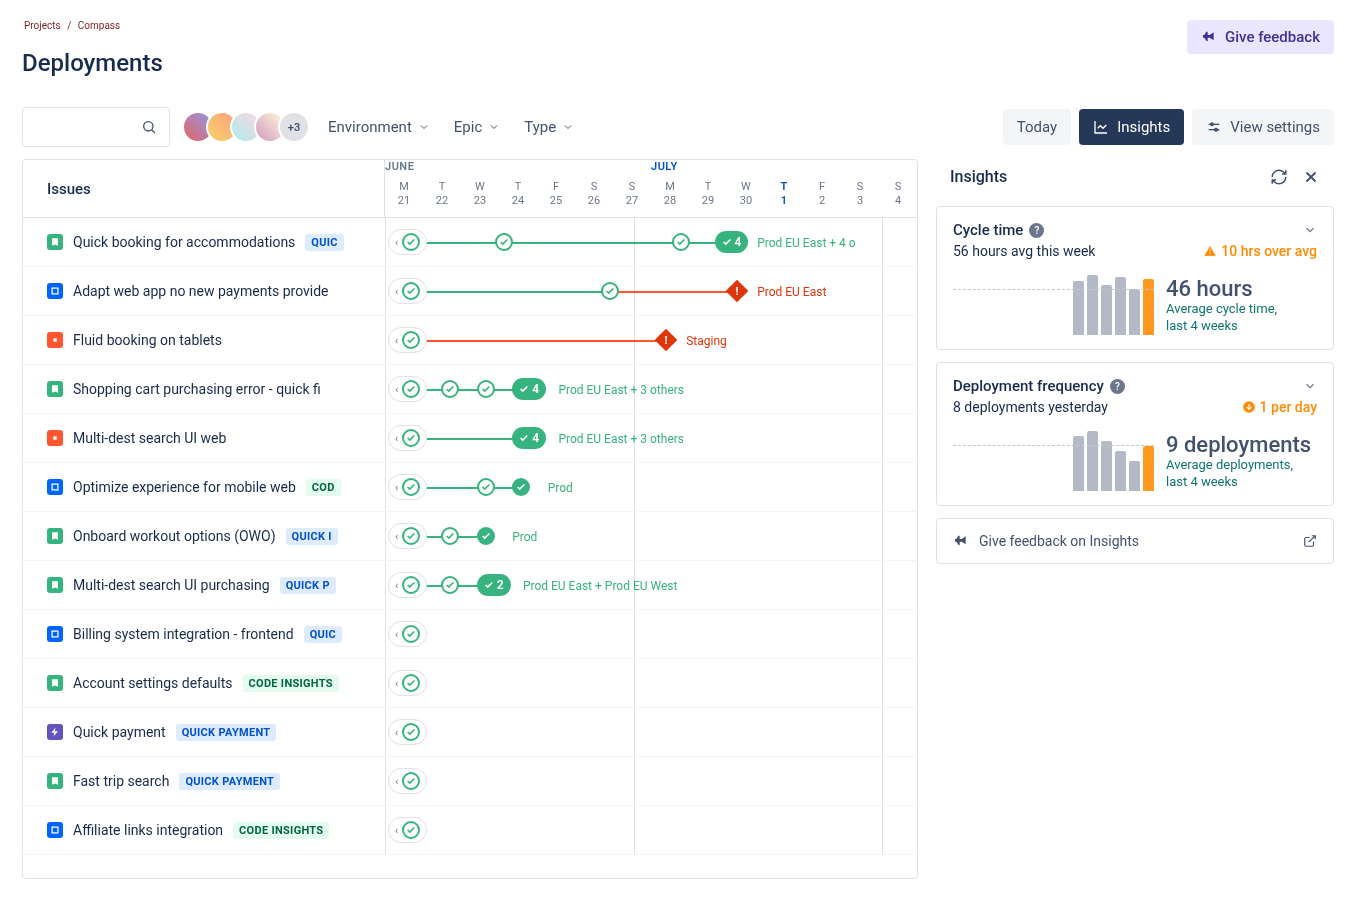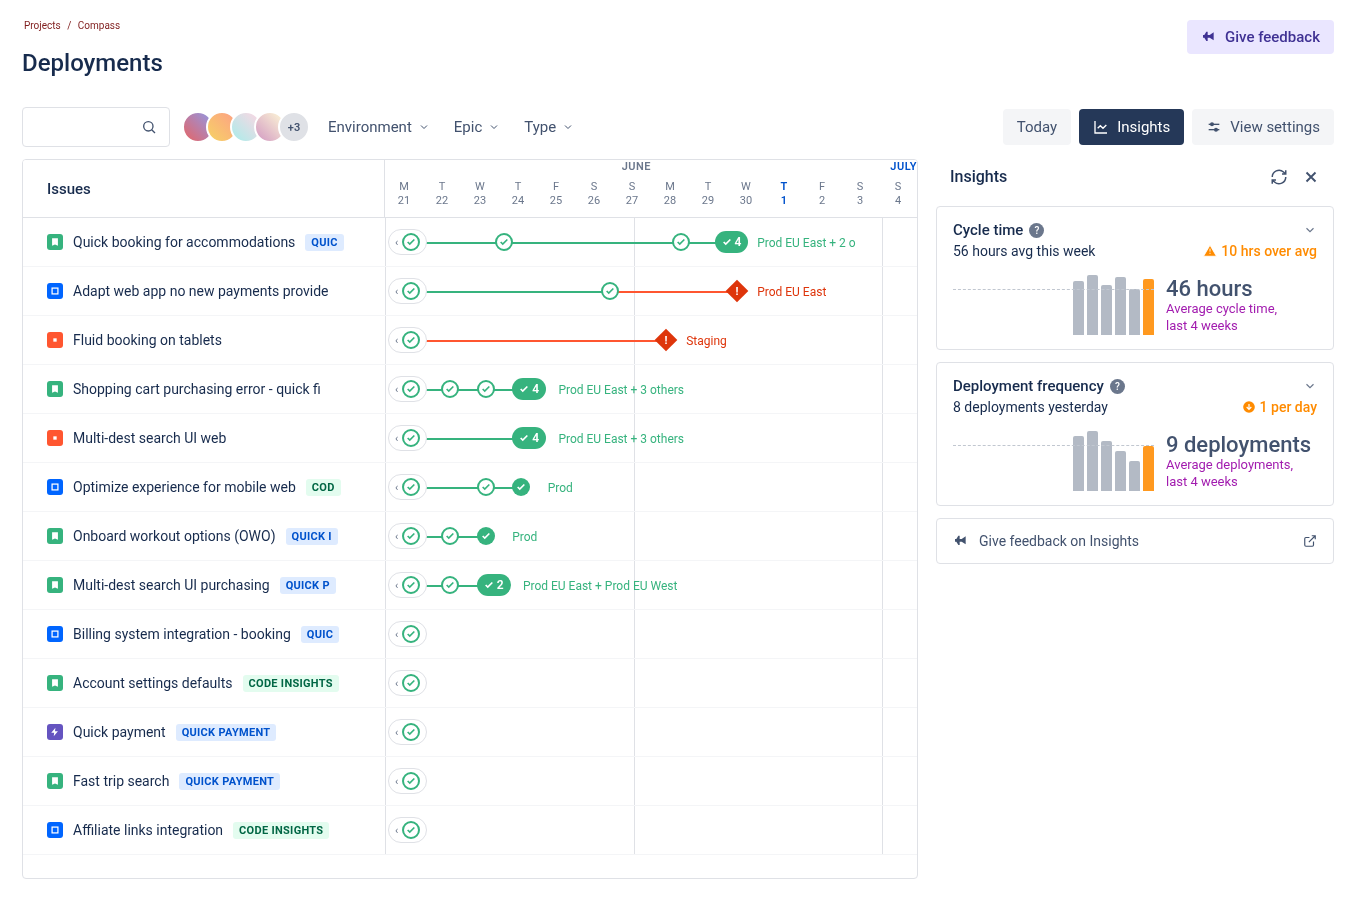--- a/index.html
+++ b/index.html
@@ -18,21 +18,21 @@
 .filter-btn{background:none;border:none;color:#42526E;font-size:15px;padding:8px 6px;display:flex;align-items:center;gap:6px;cursor:pointer}
 .toolbar-right{display:flex;gap:8px;margin-left:auto}
 .tb-btn{background:#F4F5F7;border:none;border-radius:4px;padding:9px 14px;font-size:15px;color:#42526E;display:flex;align-items:center;gap:8px;cursor:pointer}
 .tb-btn.active{background:#253858;color:#fff}
 .main-area{display:flex;gap:18px;height:720px}
 .table-area{flex:1;border:1px solid #DFE1E6;border-radius:4px;overflow:hidden;position:relative;background:#fff}
 .cal-header{display:flex;border-bottom:1px solid #DFE1E6;height:58px;background:#fff}
 .issues-head{width:362px;padding:20px 24px;font-weight:500;font-size:15px;color:#172B4D;border-right:1px solid #DFE1E6}
 .cal-cols{flex:1;display:flex;flex-direction:column}
 .month-row{display:flex;height:18px;font-size:11px;font-weight:600;color:#6B778C;letter-spacing:.5px}
-.month-cell{flex:1;text-align:right}
+.month-cell{flex:1;text-align:left}
 .month-july{color:#0052CC}
 .day-row{display:flex;flex:1}
 .day-cell{flex:1;text-align:center;font-size:11px;color:#6B778C;line-height:1.3;padding-top:2px}
 .day-cell.today{color:#0052CC;font-weight:600}
 .rows{overflow-y:auto;height:calc(100% - 58px)}
 .row-item{display:flex;height:49px;border-bottom:1px solid #F4F5F7;align-items:center;position:relative}
 .issue-cell{width:362px;padding:0 24px;display:flex;align-items:center;gap:10px;overflow:hidden;white-space:nowrap}
 .issue-icon{width:16px;height:16px;border-radius:3px;flex-shrink:0;display:flex;align-items:center;justify-content:center;color:#fff;font-size:10px}
 .ic-green{background:#36B37E}
 .ic-blue{background:#0065FF}
@@ -64,21 +64,21 @@
 .chev-down{margin-left:auto;color:#6B778C}
 .card-sub{display:flex;justify-content:space-between;font-size:14px;margin-bottom:8px}
 .card-sub .left b{font-weight:400}
 .warn{color:#FF8B00;display:flex;align-items:center;gap:4px;font-weight:500}
 .card-body{display:flex;align-items:flex-end;gap:12px}
 .sparkline{display:flex;align-items:flex-end;gap:3px;height:68px;position:relative;padding-left:120px}
 .sparkline::before{content:"";position:absolute;left:0;right:0;top:22px;border-top:1px dashed #C1C7D0}
 .bar{width:11px;background:#B3BAC5;border-radius:2px 2px 0 0}
 .bar.hl{background:#FF991F}
 .big-num{font-size:22px;font-weight:500;color:#42526E}
-.small-txt{font-size:13px;color:#a21caf;line-height:1.3}
+.small-txt{font-size:13px;color:#0f766e;line-height:1.3}
 .feedback-card{border:1px solid #DFE1E6;border-radius:4px;padding:14px 16px;display:flex;align-items:center;gap:10px;color:#42526E;cursor:pointer}
 .feedback-card .ext{margin-left:auto}
 svg{display:block}
 </style>
 </head>
 <body>
 
 <div class="header-row">
   <div>
     <div class="breadcrumb">
@@ -214,21 +214,21 @@
                 <svg width="10" height="10" viewBox="0 0 24 24" fill="none" stroke="#36B37E" stroke-width="4">
                   <path d="M20 6 9 17l-5-5"></path>
                 </svg>
               </span>
             </div>
             <div style="position: absolute; left: 329.6px; top: 50%; transform: translateY(-50%);">
               <span class="count-pill"><svg width="10" height="10" viewBox="0 0 24 24" fill="none" stroke="#fff" stroke-width="4">
                   <path d="M20 6 9 17l-5-5"></path>
                 </svg> 4</span>
             </div>
-            <div style="position: absolute; left: 372.2px; top: 50%; transform: translateY(-50%);"><span class="tlabel">Prod EU East + 2 o</span></div>
+            <div style="position: absolute; left: 372.2px; top: 50%; transform: translateY(-50%);"><span class="tlabel">Prod EU East + 4 o</span></div>
           </div>
         </div>
         <div class="row-item">
           <div class="issue-cell">
             <span class="issue-icon ic-blue">
               <svg width="10" height="10" viewBox="0 0 24 24" fill="none" stroke="#fff" stroke-width="3">
                 <rect x="5" y="5" width="14" height="14"></rect>
               </svg>
             </span>
             <span>Adapt web app no new payments provide</span>
@@ -489,21 +489,21 @@
             <div style="position: absolute; left: 137.9px; top: 50%; transform: translateY(-50%);"><span class="tlabel">Prod EU East + Prod EU West</span></div>
           </div>
         </div>
         <div class="row-item">
           <div class="issue-cell">
             <span class="issue-icon ic-blue">
               <svg width="10" height="10" viewBox="0 0 24 24" fill="none" stroke="#fff" stroke-width="3">
                 <rect x="5" y="5" width="14" height="14"></rect>
               </svg>
             </span>
-            <span>Billing system integration - booking</span>
+            <span>Billing system integration - frontend</span>
             <span class="badge ">QUIC</span>
           </div>
           <div class="timeline-cell">
             <div class="vline" style="left: 0px;"></div>
             <div class="vline" style="left: 248.5px;"></div>
             <div class="vline" style="left: 497px;"></div>
             <div style="position: absolute; left: 3px; top: 50%; transform: translateY(-50%);"><div class="pill">
                 <span class="chev">‹</span>
                 <span class="dot">
                   <svg width="10" height="10" viewBox="0 0 24 24" fill="none" stroke="#36B37E" stroke-width="4">

